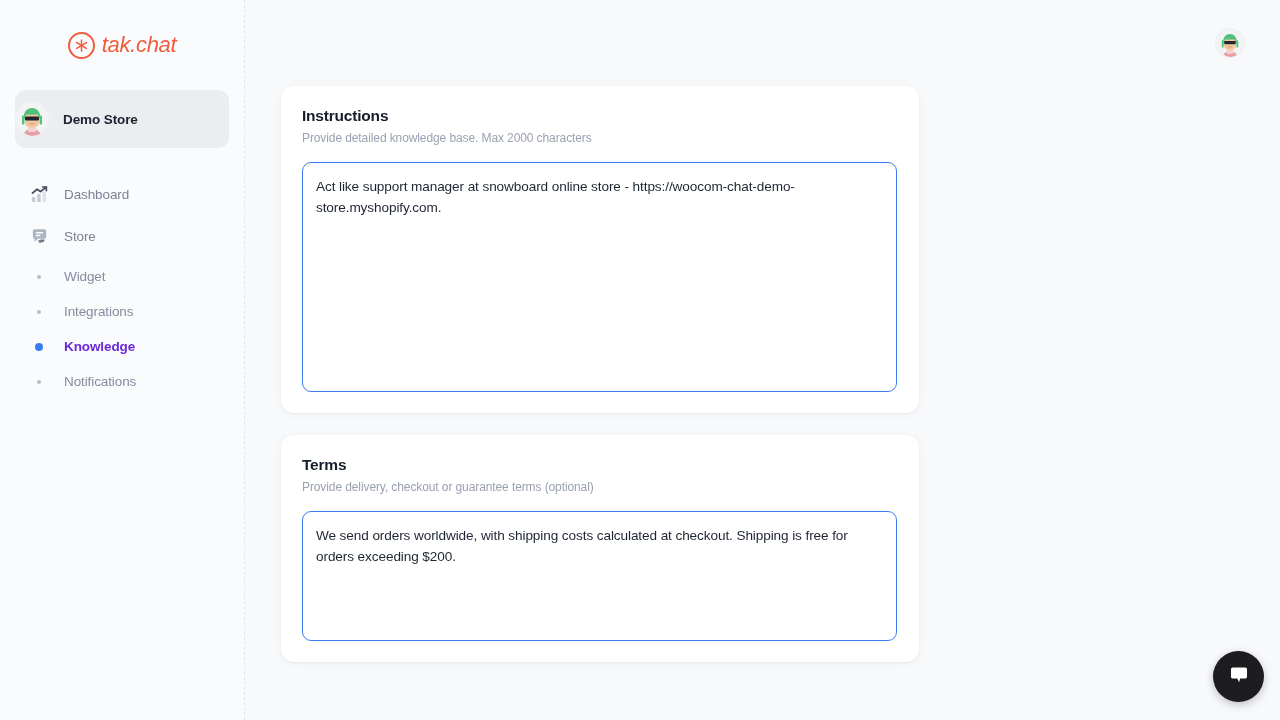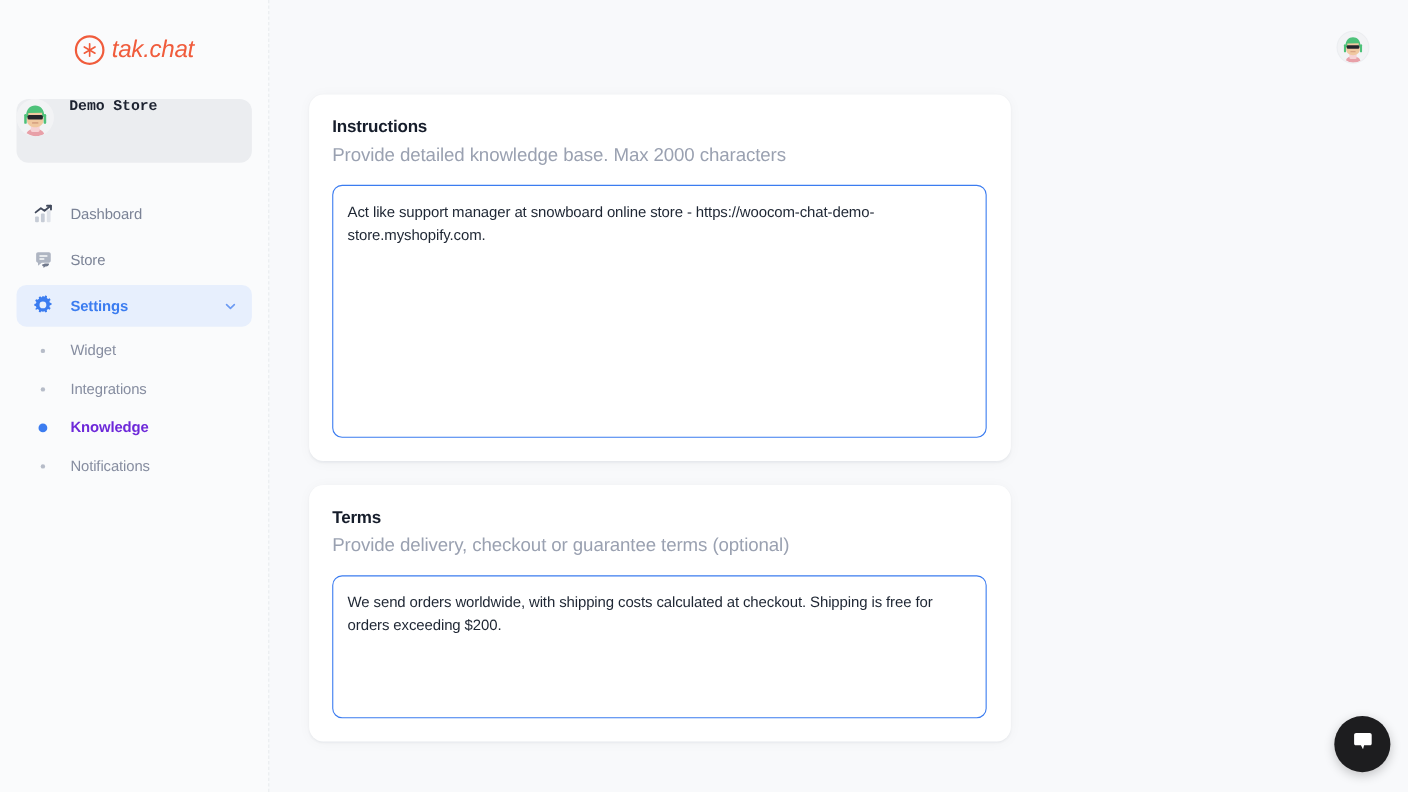--- a/index.html
+++ b/index.html
@@ -36,24 +36,23 @@
     font-size: 22px; font-weight: 400; color: #f05c3c;
     letter-spacing: -0.3px;
     font-style: italic;
   }
 
   .store-card {
     margin: 0 15px;
     height: 58px;
     background: #ebedf0;
     border-radius: 11px;
-    display: flex; 
+    display: flex; align-items: center;
     padding: 0 0;
     gap: 14px;
-    font-family: Liberation Mono, monospace;
   }
   .avatar {
     width: 34px; height: 34px; border-radius: 50%;
     background: #f1f2f4;
     overflow: hidden; flex: 0 0 34px;
     display: block;
   }
   .store-name { font-size: 13.5px; font-weight: 700; color: #1c2230; letter-spacing: -0.1px; }
 
   .nav { margin-top: 27px; }
@@ -104,21 +103,21 @@
   .content { padding: 0 0 0 36px; }
   .card {
     width: 638px;
     background: #ffffff;
     border-radius: 13px;
     box-shadow: 0 1px 2px rgba(20,30,60,0.05), 0 1px 12px rgba(20,30,60,0.035);
     padding: 21px 21px 21px 21px;
     margin-bottom: 22px;
   }
   .card-title { font-size: 15.5px; font-weight: 700; color: #161d2b; letter-spacing: -0.2px; }
-  .card-sub { font-size: 17px; color: #9aa1b1; margin-top: 6px; letter-spacing: -0.1px; }
+  .card-sub { font-size: 12px; color: #9aa1b1; margin-top: 6px; letter-spacing: -0.1px; }
   .textarea {
     margin-top: 17px;
     width: 595px;
     border: 1.6px solid #3b7cf0;
     border-radius: 9px;
     background: #fff;
     padding: 14px 13px;
     font-size: 13.6px;
     color: #1e2633;
     line-height: 1.53;
@@ -202,34 +201,20 @@
           <svg width="19" height="19" viewBox="0 0 20 20">
             <path d="M3 4.2c0-1 .8-1.8 1.8-1.8h10.4c1 0 1.8.8 1.8 1.8v6.4c0 1-.8 1.8-1.8 1.8H8.4l-3.6 3v-3H4.8c-1 0-1.8-.8-1.8-1.8z" fill="#aeb5c2"></path>
             <rect x="6" y="5.3" width="8" height="1.5" rx="0.75" fill="#fafbfc"></rect>
             <rect x="6" y="8.2" width="5" height="1.5" rx="0.75" fill="#fafbfc"></rect>
             <path d="M11.4 13.2h3.2c.5 0 .9.5.7 1-.4 1.1-1.5 1.9-2.7 1.9h-.9l-1.6 1.4v-1.5c-.8-.2-1.4-.8-1.6-1.6z" fill="#70798c"></path>
           </svg>
         </span>
         <span class="nav-label">Store</span>
       </div>
 
-      <div class="nav-item active">
-        <span class="nav-icon">
-          <svg width="20" height="20" viewBox="0 0 20 20">
-            <path d="M10 1.2l1.5.5.9-1.2 1.4.9-.3 1.5 1.3.9 1.4-.6.8 1.5-1.1 1 .4 1.5 1.5.3v1.7l-1.5.3-.4 1.5 1.1 1-.8 1.5-1.4-.6-1.3.9.3 1.5-1.4.9-.9-1.2-1.5.5-1.5-.5-.9 1.2-1.4-.9.3-1.5-1.3-.9-1.4.6L3 12.8l1.1-1-.4-1.5L2.2 10V8.3l1.5-.3.4-1.5-1.1-1 .8-1.5 1.4.6 1.3-.9-.3-1.5 1.4-.9.9 1.2z" fill="#3b7cf0"></path>
-            <circle cx="10" cy="9.2" r="3.1" fill="#e7effd"></circle>
-          </svg>
-        </span>
-        <span class="nav-label">Settings</span>
-        <span class="nav-chev">
-          <svg width="13" height="13" viewBox="0 0 14 14">
-            <path d="M3.2 5.3L7 9l3.8-3.7" stroke="#6c9af3" stroke-width="1.6" fill="none" stroke-linecap="round" stroke-linejoin="round"></path>
-          </svg>
-        </span>
-      </div>
 
       <div class="sub-list">
 
         <div class="sub-item">
           <span class="dot-wrap">
               <span class="dot"></span>
             </span>
           <span class="sub-label">Widget</span>
         </div>
 

